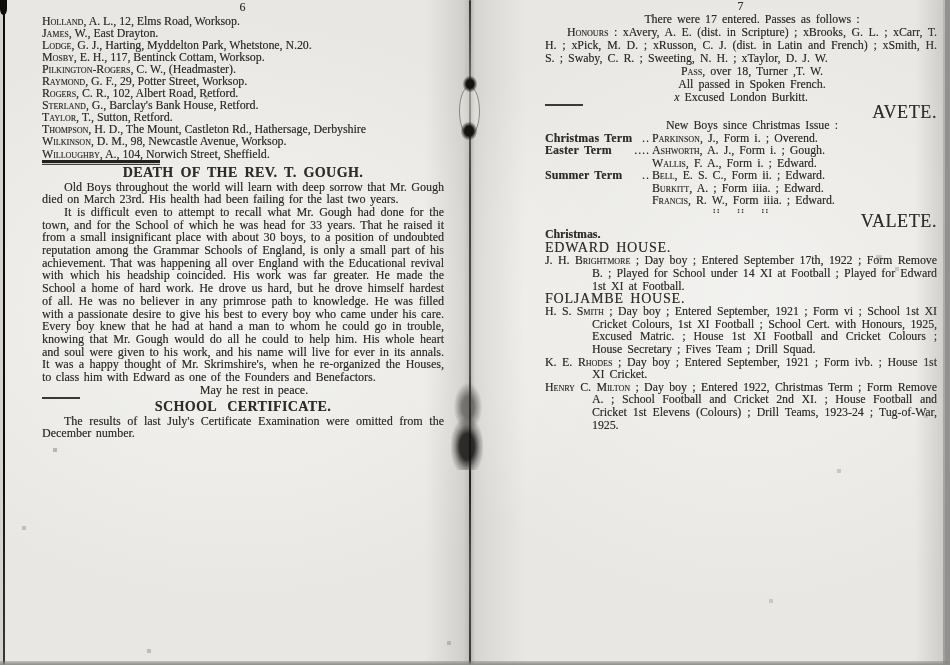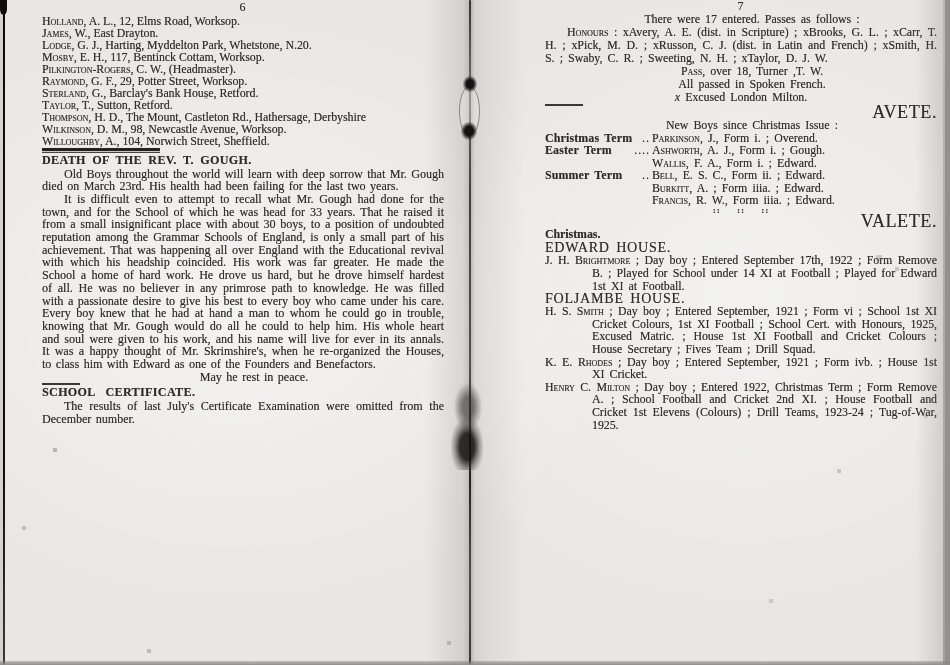--- a/index.html
+++ b/index.html
@@ -19,21 +19,21 @@
 
   .pgnum { margin-top:28px; text-align:center; font-size:11.8px; letter-spacing:1px; }
 
   
   .addr-list { margin-top:12px; font-size:11.8px; }
   .addr { padding-left:26px; text-indent:-26px; line-height:12.05px; }
   .sc { font-variant:small-caps; }
   .rule-thick { width:118px; height:5px; margin:14px auto 0;
     background:linear-gradient(180deg,#22211f 0,#22211f 58%,#c8c7c3 58%,#c8c7c3 72%,#454442 72%,#454442 100%); }
   .rule-thin { width:38px; height:2px; background:#3a3936; }
-  .heading { font-weight:bold; font-size:12px; letter-spacing:0.4px; word-spacing:3px; }
+  .heading { font-weight:bold; font-size:14px; text-align:center; letter-spacing:0.4px; word-spacing:3px; }
   .wide { word-spacing:7px; }
   .para { font-size:12px; line-height:12.7px; text-align:justify; text-indent:22px; word-spacing:1.5px; }
   .noj { text-align:center; }
 
   
   .rp { font-size:11.8px; line-height:13px; word-spacing:2.2px; }
   .line { text-indent:22px;text-align:center; }
   .jpara { text-align:justify; text-indent:22px; }
   .footnote { text-align:center; }
   .fm { font-style:italic; }
@@ -112,20 +112,21 @@
         <div class="addr"><span class="sc">James, W.</span><span>, East Drayton.</span></div>
 
         <div class="addr"><span class="sc">Lodge, G. J.</span><span>, Harting, Myddelton Park, Whetstone, N.20.</span></div>
 
         <div class="addr"><span class="sc">Mosby, E. H.</span><span>, 117, Bentinck Cottam, Worksop.</span></div>
 
         <div class="addr"><span class="sc">Pilkington-Rogers, C. W.</span><span>, (Headmaster).</span></div>
 
         <div class="addr"><span class="sc">Raymond, G. F.</span><span>, 29, Potter Street, Worksop.</span></div>
 
+        <div class="addr"><span class="sc">Rogers, C. R.</span><span>, 102, Albert Road, Retford.</span></div>
 
         <div class="addr"><span class="sc">Sterland, G.</span><span>, Barclay's Bank House, Retford.</span></div>
 
         <div class="addr"><span class="sc">Taylor, T.</span><span>, Sutton, Retford.</span></div>
 
         <div class="addr"><span class="sc">Thompson, H. D.</span><span>, The Mount, Castleton Rd., Hathersage, Derbyshire</span></div>
 
         <div class="addr"><span class="sc">Wilkinson, D. M.</span><span>, 98, Newcastle Avenue, Worksop.</span></div>
 
         <div class="addr"><span class="sc">Willoughby, A.</span><span>, 104, Norwich Street, Sheffield.</span></div>
@@ -144,21 +145,21 @@
     <p class="para mt13">The results of last July's Certificate Examination were omitted from the December number.</p>
   </div>
 
   <div class="page page-right rp">
     <div class="pgnum">7</div>
 
     <p class="line mt15">There were 17 entered.  Passes as follows :</p>
     <p class="jpara mt4"><span class="sc">Honours</span><span> :  xAvery, A. E. (dist. in Scripture) ;  xBrooks, G. L. ;  xCarr, T. H. ;  xPick, M. D. ;  xRusson, C. J. (dist. in Latin and French) ;  xSmith, H. S. ;  Swaby, C. R. ;  Sweeting, N. H. ;  xTaylor, D. J. W.</span></p>
     <p class="line mt2"><span class="sc">Pass</span><span>, over 18, Turner ,T. W.</span></p>
     <p class="line mt3">All passed in Spoken French.</p>
-    <p class="footnote mt3"><span class="fm">x</span><span> Excused London Milton.</span></p>
+    <p class="footnote mt3"><span class="fm">x</span><span> Excused London Burkitt.</span></p>
 
     <div class="rule-thin rule-center-8"></div>
 
     <h2 class="h-center mt12">AVETE.</h2>
     <p class="line mt5">New Boys since Christmas Issue :</p>
 
     <div class="avete-rows mt3">
 
         <div class="avete-row">
           <span class="term-box">

